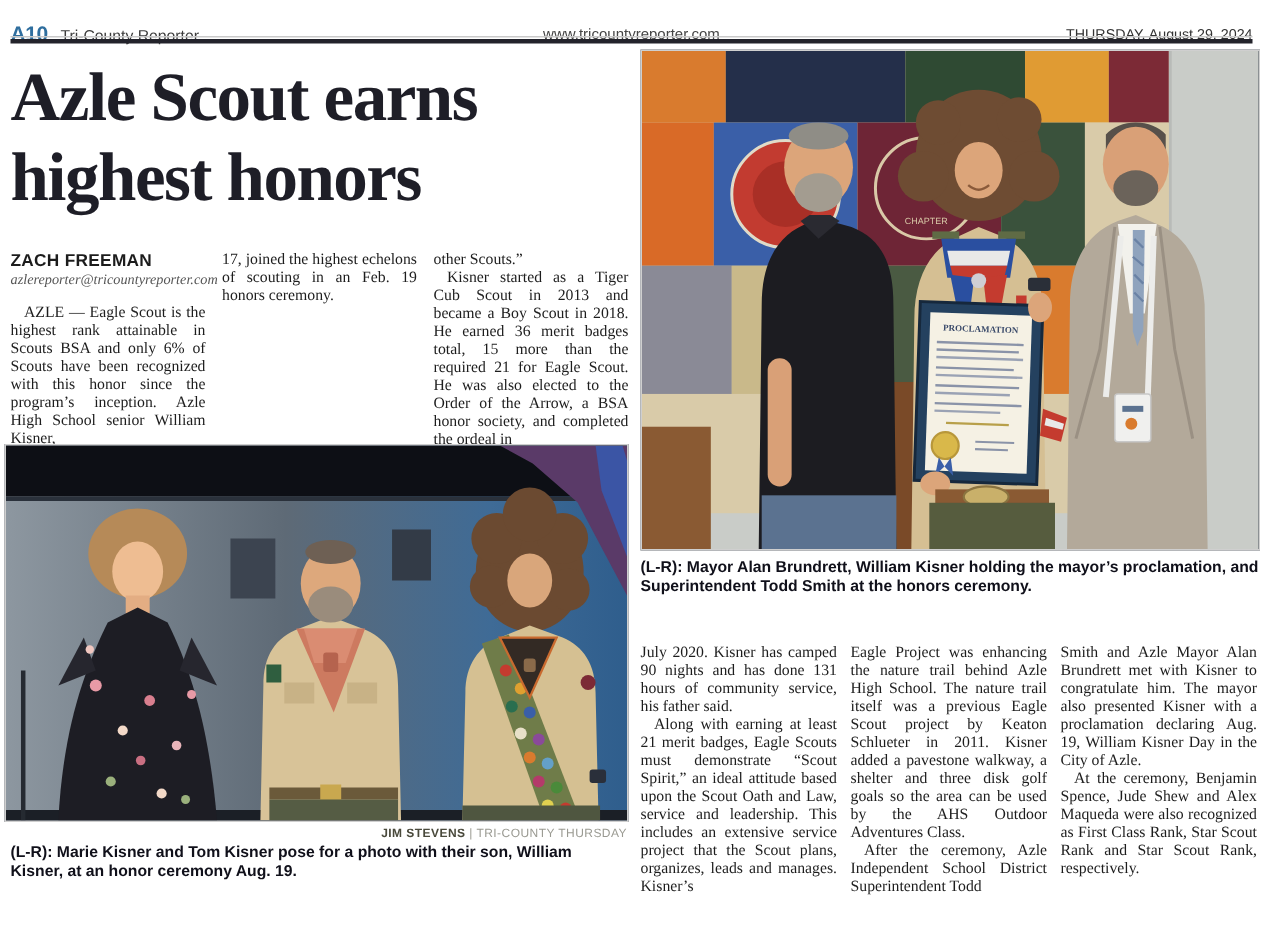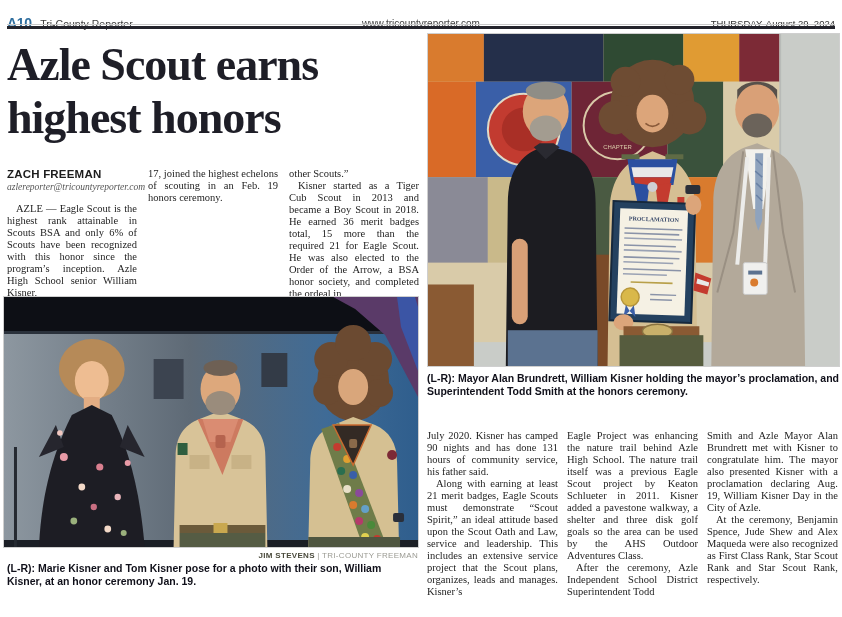--- a/index.html
+++ b/index.html
@@ -164,23 +164,23 @@
         <circle cx="389" cy="158" r="5" fill="#7c2a36"></circle>
         <rect x="305" y="240" width="92" height="10" fill="#4f5640"></rect>
         <rect x="390" y="216" width="11" height="9" rx="2" fill="#2a2f3a"></rect>
       </g>
     </svg>
   </div>
 
   <div class="capblock cap-left">
     <div class="credit">
       <b>JIM STEVENS</b>
-      <span>| TRI-COUNTY FREEMAN</span>
-    </div>
-    <div class="caption">(L-R): Marie Kisner and Tom Kisner pose for a photo with their son, William Kisner, at an honor ceremony Jan. 19.</div>
+      <span>| TRI-COUNTY THURSDAY</span>
+    </div>
+    <div class="caption">(L-R): Marie Kisner and Tom Kisner pose for a photo with their son, William Kisner, at an honor ceremony Aug. 19.</div>
   </div>
 
   <div class="photo photo-right">
     <svg viewBox="0 0 412 334" preserveAspectRatio="none">
       <g>
         <rect width="412" height="334" fill="#c9ccc8"></rect>
         <rect x="352" width="2" height="334" fill="#b8bbb8"></rect>
         <rect x="0" y="0" width="352" height="310" fill="#d9cba9"></rect>
         <rect x="0" y="0" width="56" height="48" fill="#d97b2e"></rect>
         <rect x="56" y="0" width="120" height="48" fill="#242f4a"></rect>

